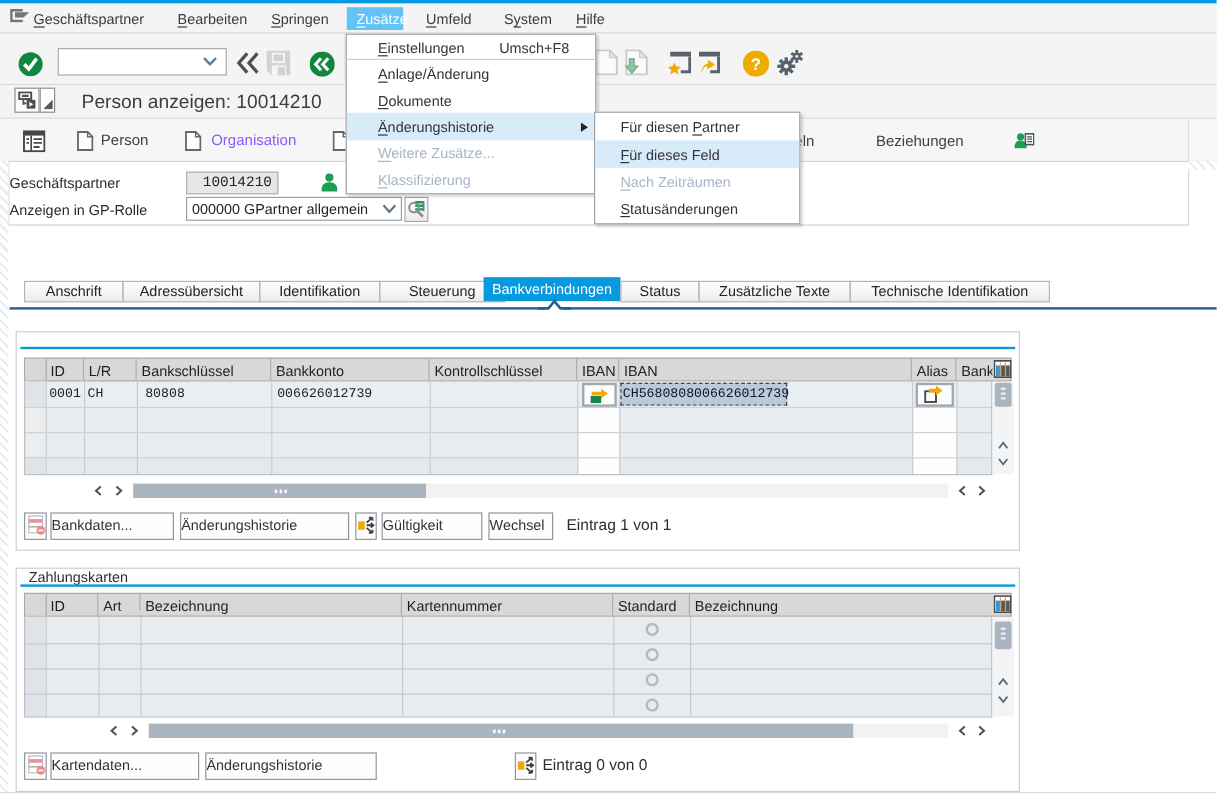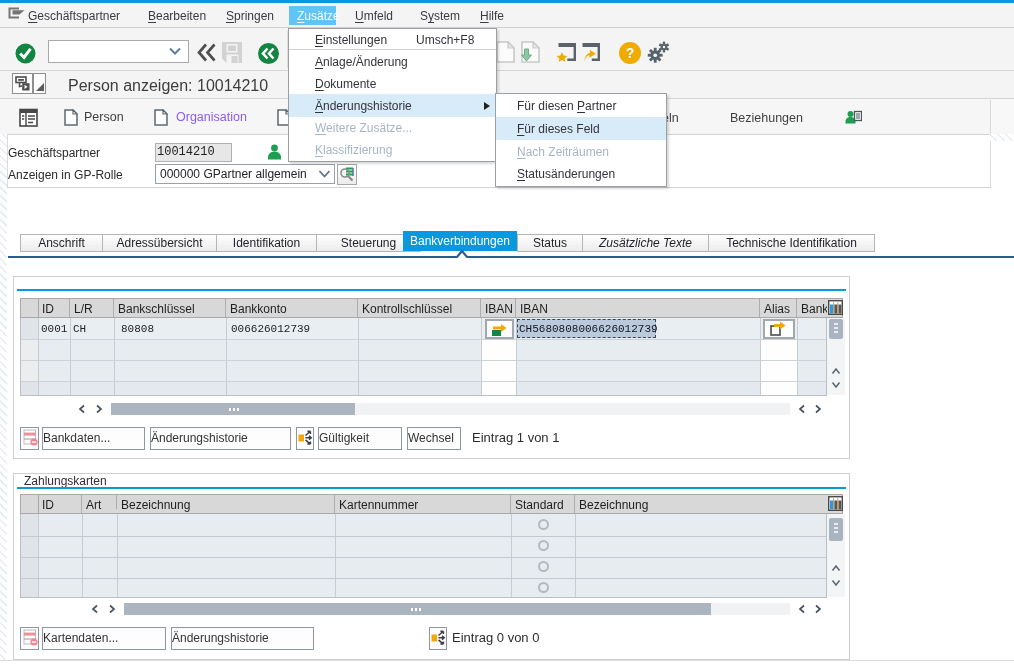--- a/index.html
+++ b/index.html
@@ -168,21 +168,21 @@
 <div class="ab" style="left:730px;top:111px;font-size:12.5px;color:#3f3f3f;">Beziehungen</div>
 
 <svg class="ab" style="left:845px;top:107px;" width="17" height="19" viewBox="0 0 17 19">
  <circle cx="5.5" cy="7" r="3" fill="#1d9e50"></circle>
  <path d="M0.5 15 c0-3.2 2.2-5 5-5 s5 1.8 5 5 v1.5 h-10 z" fill="#1d9e50"></path>
  <rect x="9.5" y="4.5" width="7" height="9" fill="#fdfdfd" stroke="#4a555e" stroke-width="1.3"></rect>
  <path d="M11 7 h4 M11 9 h4 M11 11 h4" stroke="#4a555e" stroke-width="1"></path>
 </svg>
 
 <div class="ab" style="left:8px;top:146px;font-size:12px;color:#2b2b2b;">Geschäftspartner</div>
-<div class="ab mono" style="left:155px;top:143px;width:77px;height:19px;background:#e7e7e7;border:1px solid #b0b0b0;box-sizing:border-box;font-size:12px;line-height:17px;padding-left:1px;color:#222;">10014210</div>
+<div class="ab mono" style="left:155px;top:143px;width:77px;height:19px;background:#e7e7e7;border:1px solid #b0b0b0;box-sizing:border-box;font-size:12px;line-height:17px;padding-left:13px;color:#222;">10014210</div>
 <svg class="ab" style="left:267px;top:144px;" width="15" height="16" viewBox="0 0 15 16">
  <circle cx="7.5" cy="4" r="3.4" fill="#1d9e50"></circle>
  <path d="M1 13.5 c0-3.8 2.7-5.7 6.5-5.7 s6.5 1.9 6.5 5.7 v2 h-13 z" fill="#1d9e50"></path>
 </svg>
 <div class="ab" style="left:8px;top:168px;font-size:12px;color:#2b2b2b;">Anzeigen in GP-Rolle</div>
 <div class="ab" style="left:155px;top:164px;width:180px;height:20px;background:#fff;border:1px solid #98a2ab;box-sizing:border-box;font-size:12px;line-height:18px;padding-left:4px;color:#23232b;">000000 GPartner allgemein</div>
 <svg class="ab" style="left:318px;top:170px;" width="13" height="8" viewBox="0 0 13 8">
  <path d="M1.5 1 L6.5 6.5 L11.5 1" stroke="#5a768e" stroke-width="1.8" fill="none"></path>
 </svg>
 <div class="ab" style="left:337px;top:164px;width:20px;height:21px;background:linear-gradient(#fefefe,#ececec);border:1px solid #a7a7a7;box-sizing:border-box;"></div>
@@ -200,21 +200,21 @@
 <div class="ab" style="left:990px;top:134px;width:24px;height:7px;background:repeating-linear-gradient(45deg,#ffffff 0 3.8px,#e7edf3 3.8px 5.6px);"></div>
 <div class="ab" style="left:991px;top:100px;width:23px;height:33px;background:#f8f8f8;"></div>
 
 <div id="tabs">
  <div class="ab" style="left:20px;top:234px;width:83px;height:18px;background:linear-gradient(#fefefe,#ececec);border:1px solid #b5b5b5;box-sizing:border-box;font-size:12px;color:#23232b;text-align:center;line-height:17px;">Anschrift</div>
  <div class="ab" style="left:102px;top:234px;width:115px;height:18px;background:linear-gradient(#fefefe,#ececec);border:1px solid #b5b5b5;box-sizing:border-box;font-size:12px;color:#23232b;text-align:center;line-height:17px;">Adressübersicht</div>
  <div class="ab" style="left:216px;top:234px;width:101px;height:18px;background:linear-gradient(#fefefe,#ececec);border:1px solid #b5b5b5;box-sizing:border-box;font-size:12px;color:#23232b;text-align:center;line-height:17px;">Identifikation</div>
  <div class="ab" style="left:316px;top:234px;width:105px;height:18px;background:linear-gradient(#fefefe,#ececec);border:1px solid #b5b5b5;box-sizing:border-box;font-size:12px;color:#23232b;text-align:center;line-height:17px;">Steuerung</div>
  <div class="ab" style="left:403px;top:231px;width:114px;height:20px;background:#0699dd;font-size:12px;color:#ffffff;text-align:center;line-height:20px;">Bankverbindungen</div>
  <div class="ab" style="left:517px;top:234px;width:66px;height:18px;background:linear-gradient(#fefefe,#ececec);border:1px solid #b5b5b5;box-sizing:border-box;font-size:12px;color:#23232b;text-align:center;line-height:17px;">Status</div>
- <div class="ab" style="left:582px;top:234px;width:127px;height:18px;background:linear-gradient(#fefefe,#ececec);border:1px solid #b5b5b5;box-sizing:border-box;font-size:12px;color:#23232b;text-align:center;line-height:17px;font-style:italic;">Zusätzliche Texte</div>
+ <div class="ab" style="left:582px;top:234px;width:127px;height:18px;background:linear-gradient(#fefefe,#ececec);border:1px solid #b5b5b5;box-sizing:border-box;font-size:12px;color:#23232b;text-align:center;line-height:17px;">Zusätzliche Texte</div>
  <div class="ab" style="left:708px;top:234px;width:167px;height:18px;background:linear-gradient(#fefefe,#ececec);border:1px solid #b5b5b5;box-sizing:border-box;font-size:12px;color:#23232b;text-align:center;line-height:17px;">Technische Identifikation</div>
  <div class="ab" style="left:8px;top:256px;width:1006px;height:2px;background:#2a5d8f;"></div>
  <svg class="ab" style="left:448px;top:249px;" width="28" height="10" viewBox="0 0 28 10">
   <rect x="6" y="5" width="16" height="5" fill="#ffffff"></rect>
   <path d="M0 8 L9 8 L14 2 L19 8 L28 8" stroke="#2a5d8f" stroke-width="2.2" fill="none"></path>
  </svg>
 </div>
 
 <div id="box1">
 <div class="ab" style="left:13px;top:276px;width:837px;height:183px;background:#fff;border:1px solid #cfcfcf;box-sizing:border-box;"></div>

